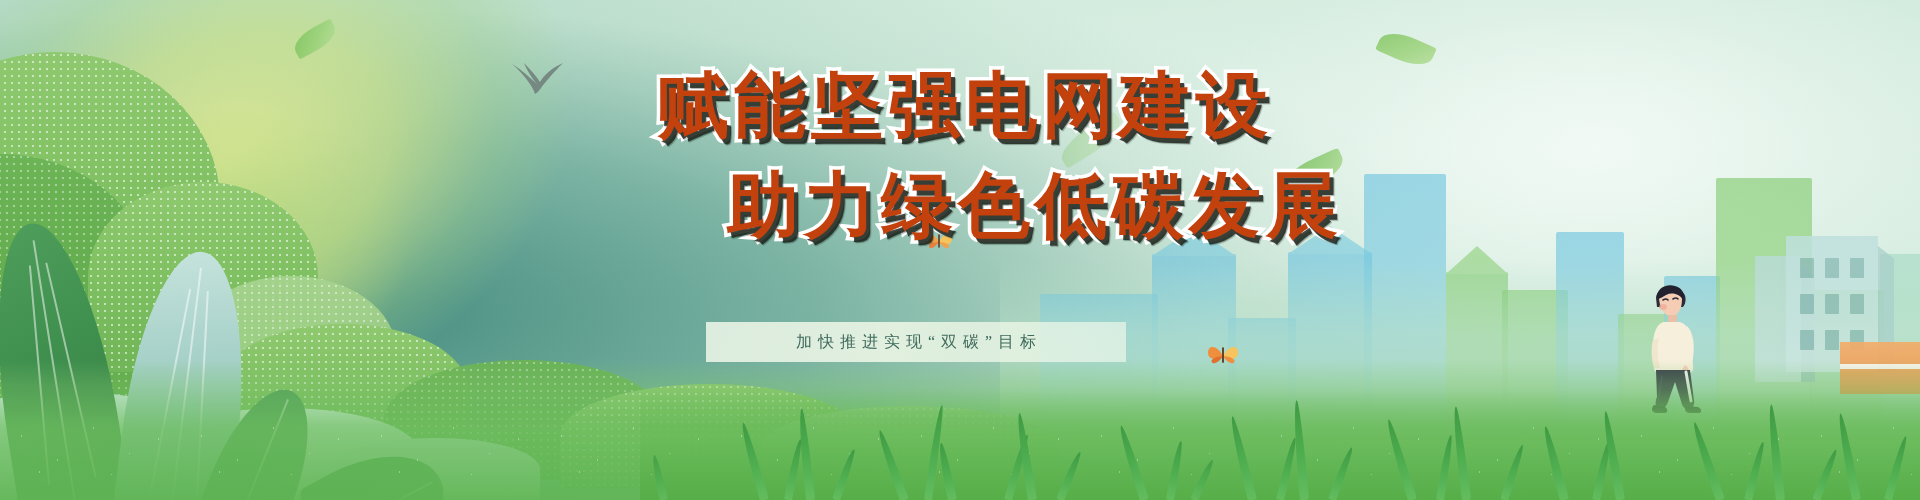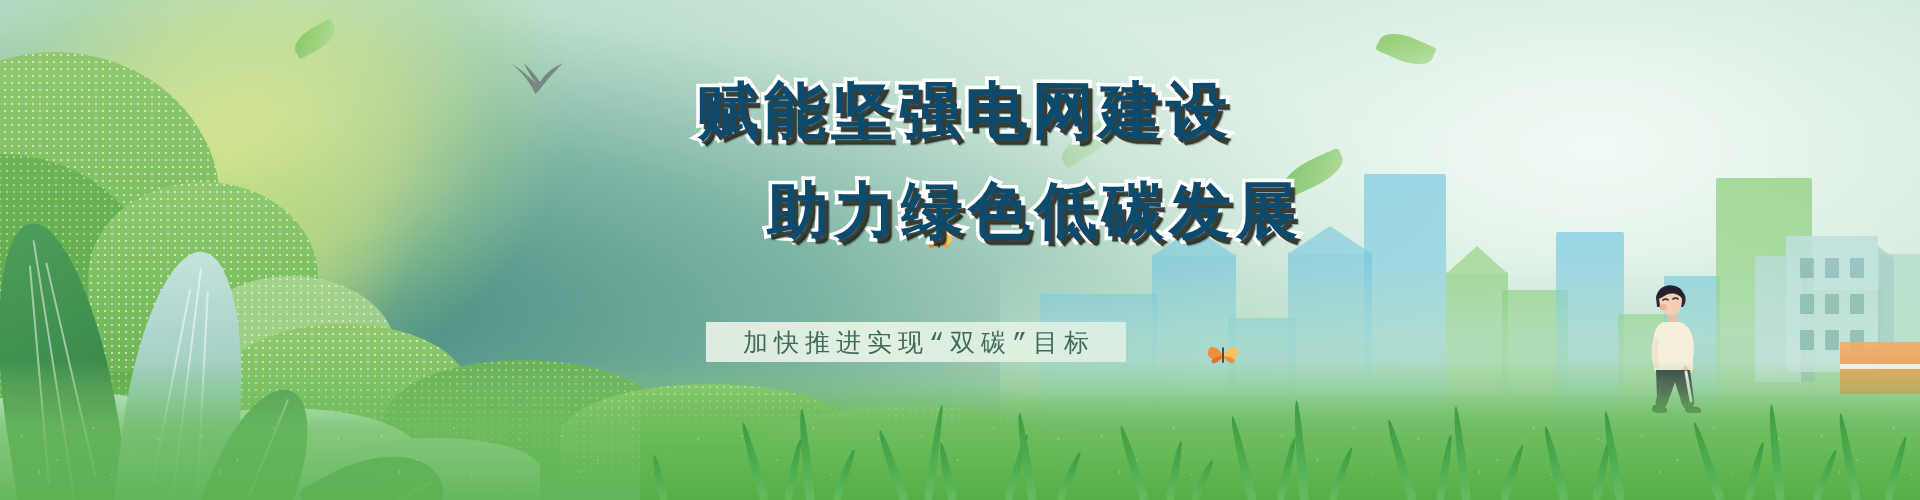--- a/index.html
+++ b/index.html
@@ -159,46 +159,46 @@
   
   .bfly{position:absolute;width:30px;height:26px;}
 
   
   .titlewrap{
     position:absolute;left:0;right:0;top:68px;
     text-align:center;
     pointer-events:none;
   }
   .tline{
-    font-family:Liberation Sans, sans-serif;
+    font-family:Liberation Mono, monospace;
     font-weight:700;
-    font-size:62px;
+    font-size:72px;
     line-height:86px;
     letter-spacing:5px;
-    color:#0c4a6e;
+    color:#c2410c;
     -webkit-text-stroke:7px #ffffff;
     paint-order:stroke fill;
     text-shadow:
        4px 5px 0 rgba(20,30,20,.78),
        5px 6px 1px rgba(20,30,20,.35);
     white-space:nowrap;
   }
   .tline.l1{margin-left:10px;}
   .tline.l2{margin-left:150px;margin-top:14px;}
 
   
   .subbar{
     position:absolute;left:706px;top:322px;
     width:420px;height:40px;
     background:linear-gradient(90deg,rgba(244,250,236,.82) 0%,rgba(239,248,231,.86) 45%,rgba(236,247,233,.7) 100%);
     display:flex;align-items:center;justify-content:center;
   }
   .subtxt{
-    font-family:Liberation Mono, monospace;
-    font-size:25px;
+    font-family:Liberation Serif, serif;
+    font-size:16px;
     letter-spacing:6px;
     color:#3f6a5c;
     white-space:nowrap;
     text-indent:6px;
   }
 
   
   .person{position:absolute;left:1642px;bottom:86px;width:74px;height:132px;}
 </style>
 </head>

